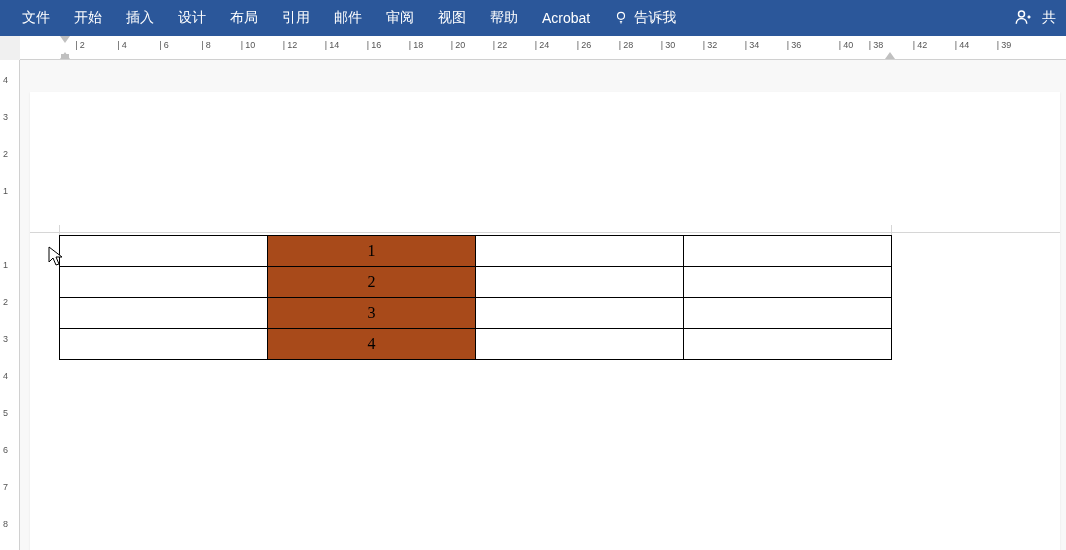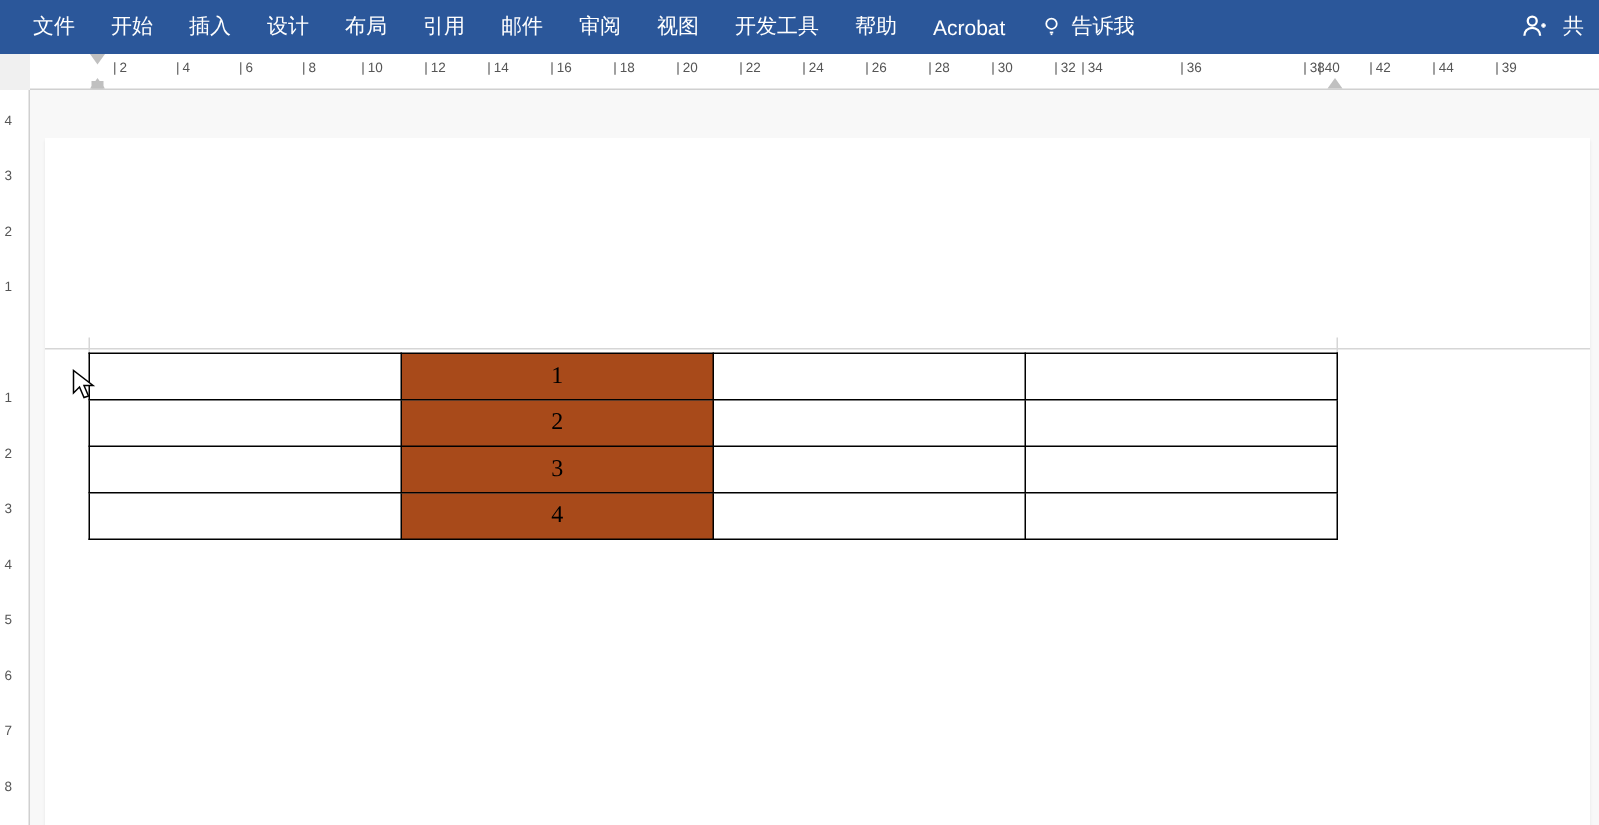--- a/index.html
+++ b/index.html
@@ -198,21 +198,20 @@
 <div class="ribbon">
   <div class="ribbon-item">文件</div>
   <div class="ribbon-item">开始</div>
   <div class="ribbon-item">插入</div>
   <div class="ribbon-item">设计</div>
   <div class="ribbon-item">布局</div>
   <div class="ribbon-item">引用</div>
   <div class="ribbon-item">邮件</div>
   <div class="ribbon-item">审阅</div>
   <div class="ribbon-item">视图</div>
-  <div class="ribbon-item">开发工具</div>
   <div class="ribbon-item">帮助</div>
   <div class="ribbon-item">Acrobat</div>
   <div class="ribbon-tell-me">
     <span>
       <svg class="icon-lightbulb" viewBox="0 0 24 24" fill="none" stroke="white" stroke-width="2">
         <circle cx="12" cy="10" r="6"></circle>
         <line x1="10" y1="20" x2="14" y2="20"></line>
         <line x1="11" y1="22" x2="13" y2="22"></line>
       </svg>
     </span>
@@ -246,24 +245,24 @@
       <div class="ruler-tick" style="left: 312px;">14</div>
       <div class="ruler-tick" style="left: 354px;">16</div>
       <div class="ruler-tick" style="left: 396px;">18</div>
       <div class="ruler-tick" style="left: 438px;">20</div>
       <div class="ruler-tick" style="left: 480px;">22</div>
       <div class="ruler-tick" style="left: 522px;">24</div>
       <div class="ruler-tick" style="left: 564px;">26</div>
       <div class="ruler-tick" style="left: 606px;">28</div>
       <div class="ruler-tick" style="left: 648px;">30</div>
       <div class="ruler-tick" style="left: 690px;">32</div>
-      <div class="ruler-tick" style="left: 708px;">34</div>
+      <div class="ruler-tick" style="left: 732px;">34</div>
       <div class="ruler-tick" style="left: 774px;">36</div>
       <div class="ruler-tick" style="left: 856px;">38</div>
-      <div class="ruler-tick" style="left: 866px; text-align: center;">40</div>
+      <div class="ruler-tick" style="left: 826px; text-align: center;">40</div>
       <div class="ruler-tick" style="left: 900px;">42</div>
       <div class="ruler-tick" style="left: 942px;">44</div>
       <div class="ruler-tick" style="left: 984px;">39</div>
     </div>
 </div>
 
 <div class="workarea">
   <div class="ruler-v" id="ruler-v">
       <div class="ruler-v-tick" style="top: 20px;">4</div>
       <div class="ruler-v-tick" style="top: 57px;">3</div>

